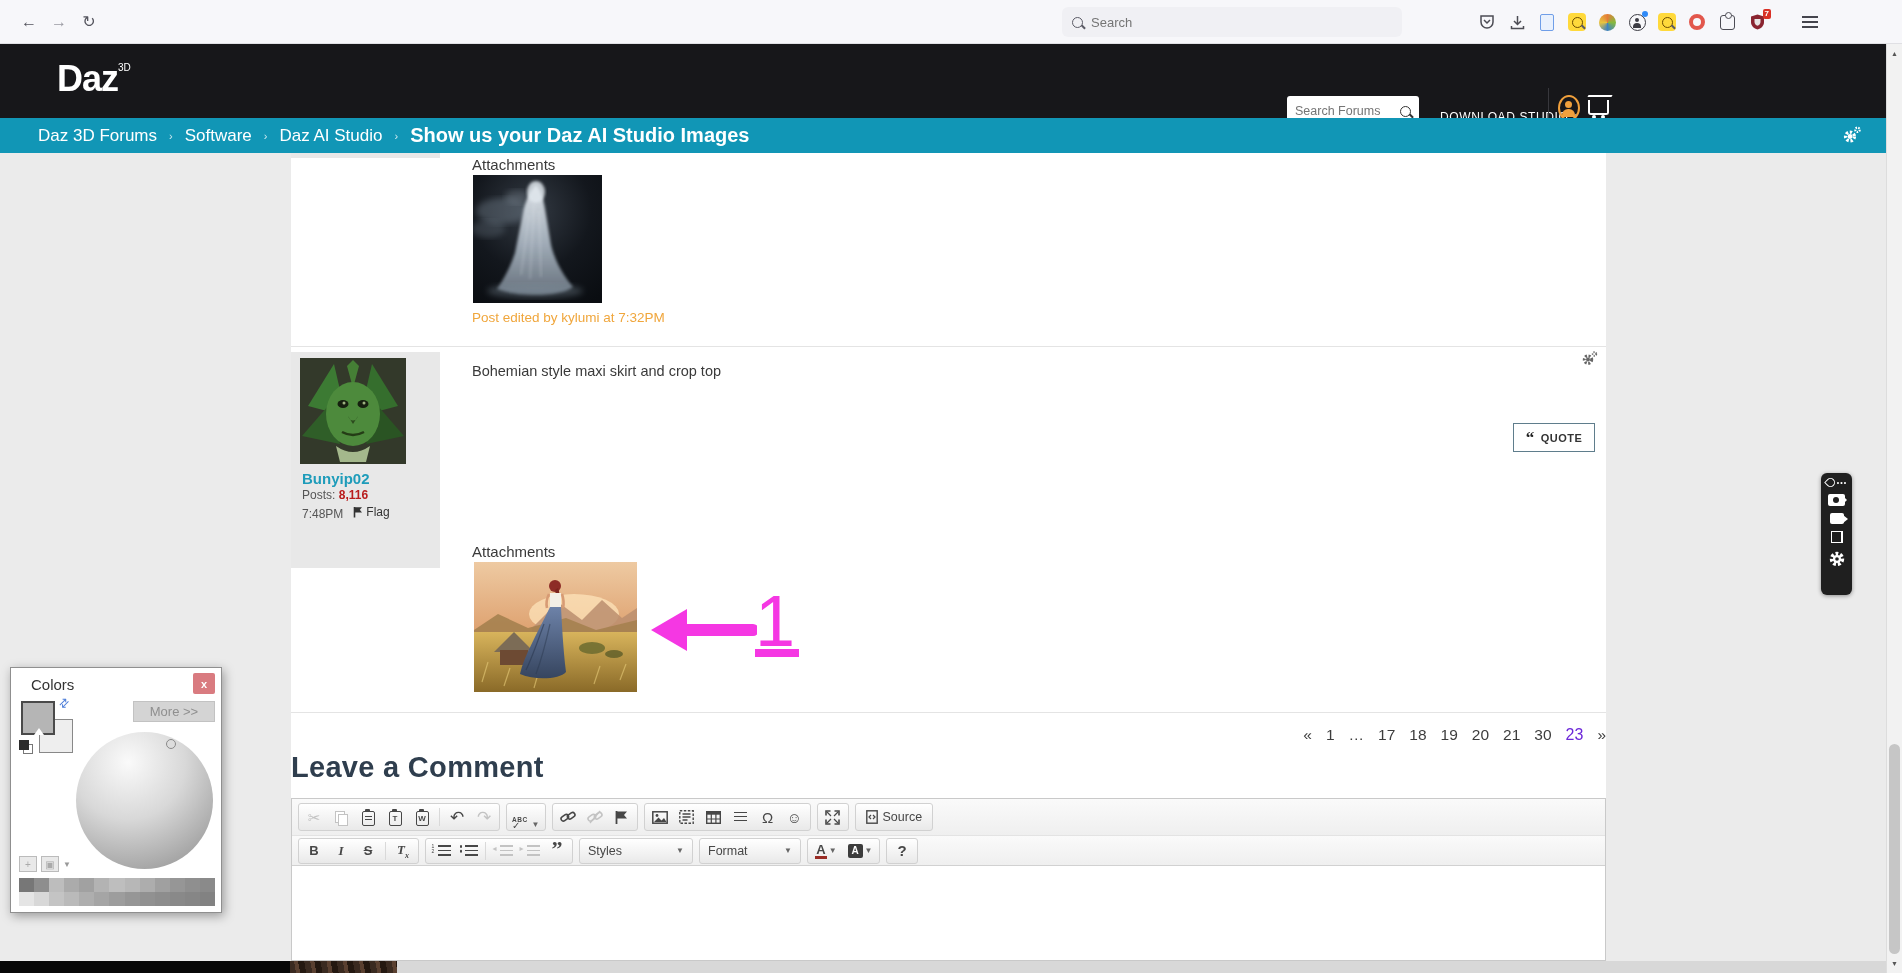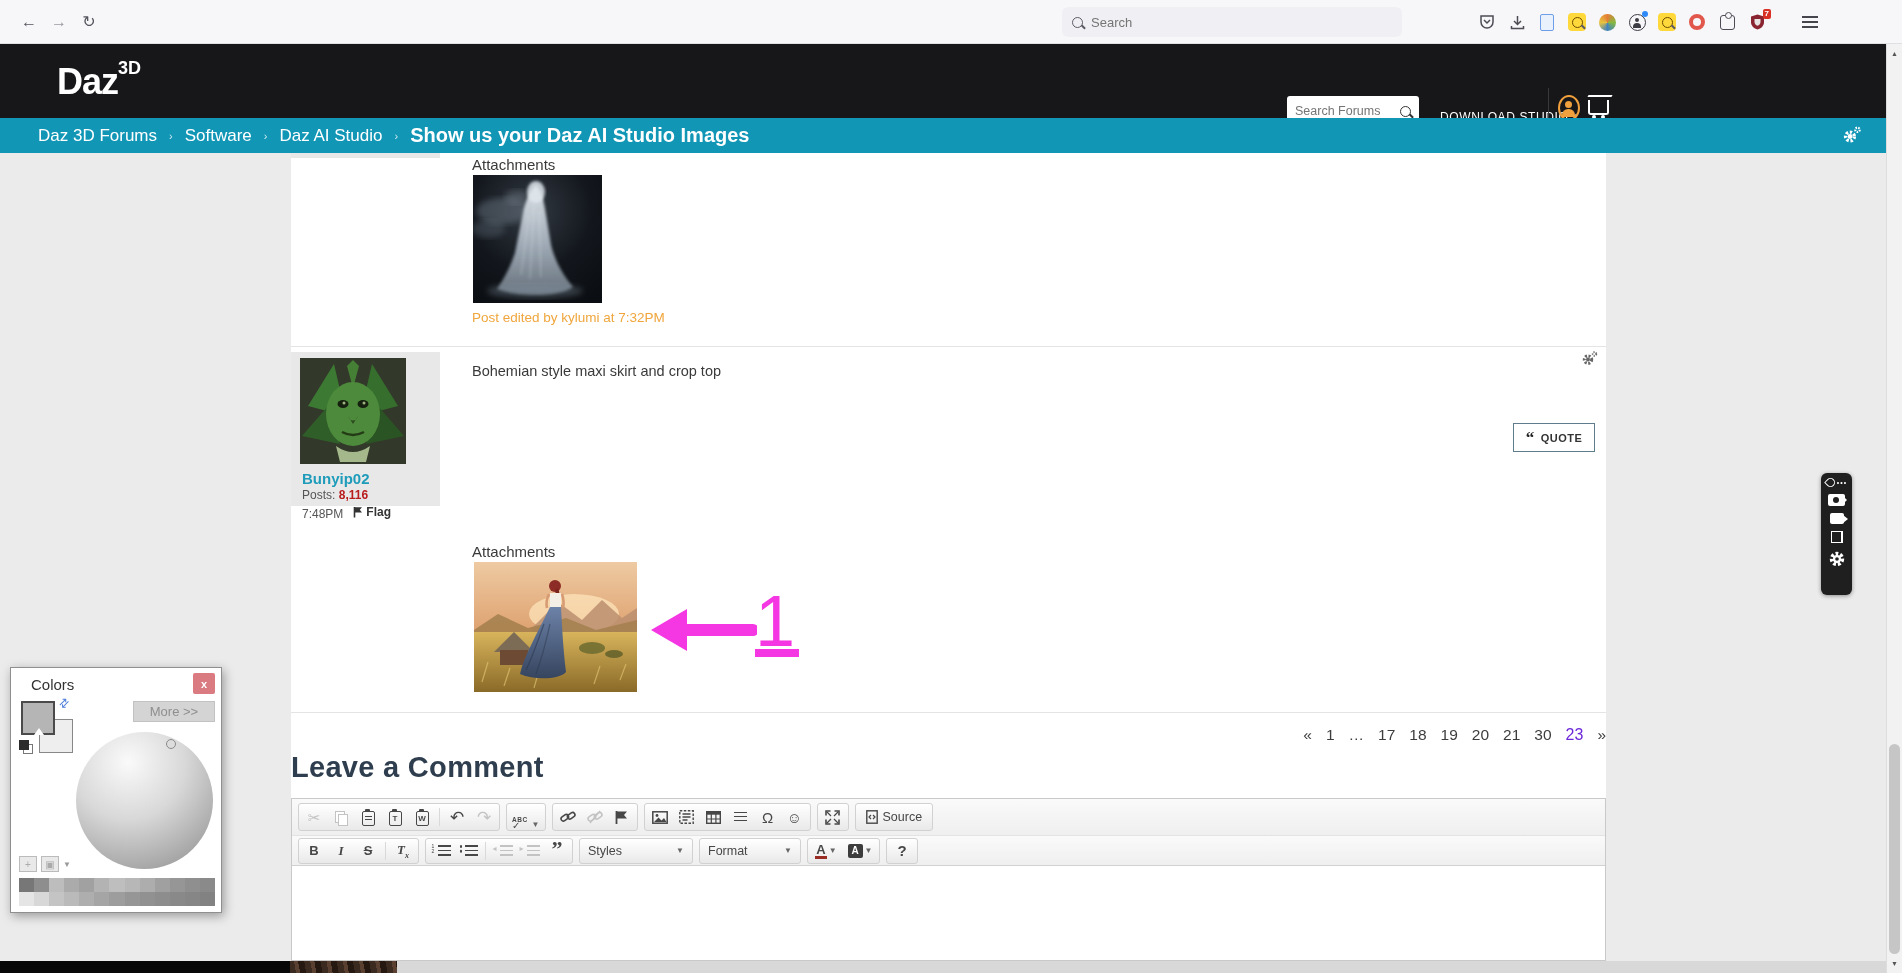--- a/index.html
+++ b/index.html
@@ -28,21 +28,21 @@
 .ext-dot{position:absolute;right:-2px;top:-2px;width:6px;height:6px;border-radius:50%;background:#2f8af7}
 .ext-ring{width:16px;height:16px;border:4px solid #e2574c;border-radius:50%}
 .ext-puzzle{width:15px;height:15px;border:1.6px solid #4c4c54;border-radius:3px;position:relative}
 .ext-puzzle::before{content:"";position:absolute;left:4px;top:-4px;width:5px;height:5px;border-radius:50%;border:1.6px solid #4c4c54;background:#f7f7fa}
 .badge7{position:absolute;right:-5px;top:-4px;background:#d93025;color:#fff;font-size:8px;line-height:10px;padding:0 2px;border-radius:2px;font-weight:700}
 .burger{width:16px;height:12px;border-top:2px solid #45454d;border-bottom:2px solid #45454d;position:relative;margin-left:24px}
 .burger::before{content:"";position:absolute;left:0;top:3px;width:16px;height:2px;background:#45454d}
 
 .dazhdr{position:absolute;left:0;top:44px;width:1902px;height:74px;background:#17171a;color:#fff}
 .logo{position:absolute;left:57px;top:14px;font-size:36px;font-weight:800;letter-spacing:-1px}
-.logo sup{font-size:18px;font-weight:700;letter-spacing:0;vertical-align:20px}
+.logo sup{font-size:10px;font-weight:400;letter-spacing:0;vertical-align:20px}
 .mainnav{position:absolute;left:320px;top:0;height:74px;display:flex;align-items:center;gap:42px}
 .mainnav span{font-size:11.5px;letter-spacing:.9px;color:#fefefe;cursor:pointer}
 .fsearch{position:absolute;left:1287px;top:52px;width:132px;height:30px;background:#fff;border-radius:3px;display:flex;align-items:center;padding:0 8px}
 .fsearch input{border:none;outline:none;font-size:12.5px;color:#555;width:100%;font-family:"Liberation Sans",sans-serif}
 .fsearch .mag{border-color:#333}.fsearch .mag::after{background:#333}
 .dl{position:absolute;left:1440px;top:66px;font-size:12px;letter-spacing:.6px;color:#fff}
 .hdr-sep{position:absolute;left:1548px;top:44px;width:1px;height:30px;background:#38383d}
 .hdr-avatar{position:absolute;left:1558px;top:51px;width:22px;height:26px;border:2px solid #f0a03c;border-radius:50%;}
 .hdr-avatar::before{content:"";position:absolute;left:5px;top:4px;width:7px;height:7px;border-radius:50%;background:#f0a03c}
 .hdr-avatar::after{content:"";position:absolute;left:2px;top:12px;width:13px;height:8px;border-radius:6px 6px 0 0;background:#f0a03c}
@@ -55,26 +55,26 @@
 .csep{font-size:11px;margin:0 12px;opacity:.8}
 .ccur{font-size:20px;font-weight:700}
 .crumb-gear{position:absolute;right:40px;top:8px;color:#fff;cursor:pointer}
 
 .col{position:absolute;left:291px;top:153px;width:1315px;height:808px;background:#fff}
 .panel-sliver{position:absolute;left:0;top:0;width:149px;height:5px;background:#e8e8e8}
 .att-label{position:absolute;font-size:15px;color:#3a3a3a}
 .ghost-img{position:absolute;left:182px;top:22px;width:129px;height:128px;cursor:pointer}
 .edited{position:absolute;left:181px;top:157px;font-size:13.5px;color:#f0a63c}
 .divider{position:absolute;left:0;width:1315px;height:1px;background:#e4e4e4}
-.authpanel{position:absolute;left:0;top:199px;width:149px;height:154px;background:#e8e8e8}
+.authpanel{position:absolute;left:0;top:199px;width:149px;height:216px;background:#e8e8e8}
 .avatar-img{position:absolute;left:9px;top:6px;width:106px;height:106px;cursor:pointer}
 .uname{position:absolute;left:11px;top:118px;font-size:15px;font-weight:700;color:#1e9cba;cursor:pointer}
 .meta{position:absolute;left:11px;font-size:12px;color:#555}
 .meta b{color:#b91c1c}
-.flagwrap{display:inline-flex;align-items:center;gap:3px;margin-left:10px;color:#333;font-weight:700;cursor:pointer}
+.flagwrap{display:inline-flex;align-items:center;gap:3px;margin-left:10px;color:#333;font-weight:400;cursor:pointer}
 .postbody{position:absolute;left:181px;top:210px;font-size:14.5px;color:#3a3a3a}
 .post-gear{position:absolute;left:1290px;top:198px;color:#666;cursor:pointer}
 .quote-btn{position:absolute;left:1222px;top:270px;width:82px;height:29px;border:1px solid #5f7d8c;background:#fff;display:flex;align-items:center;justify-content:center;gap:6px;font-size:11px;font-weight:700;color:#333;letter-spacing:.5px;cursor:pointer}
 .quote-ic{font-family:"Liberation Serif",serif;font-size:17px;line-height:10px;font-weight:700;color:#222}
 .field-img{position:absolute;left:183px;top:409px;width:163px;height:130px;cursor:pointer}
 
 .pager{position:absolute;right:0;top:573px;display:flex;align-items:center;gap:14px;font-size:15.5px;color:#3d3d3d}
 .pager span{cursor:pointer}
 .pager .cur{font-weight:400;color:#6d28d9;font-size:16px}
 

